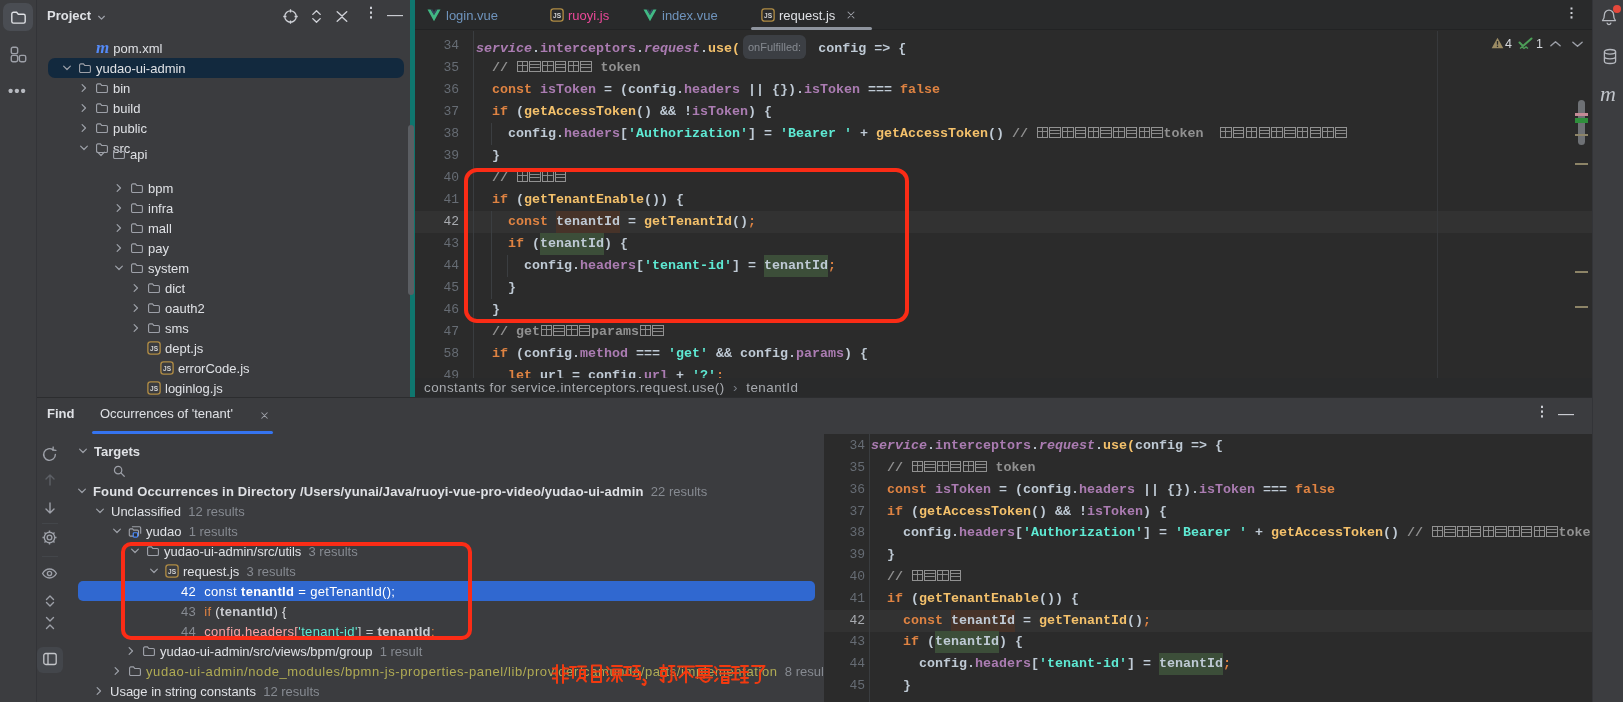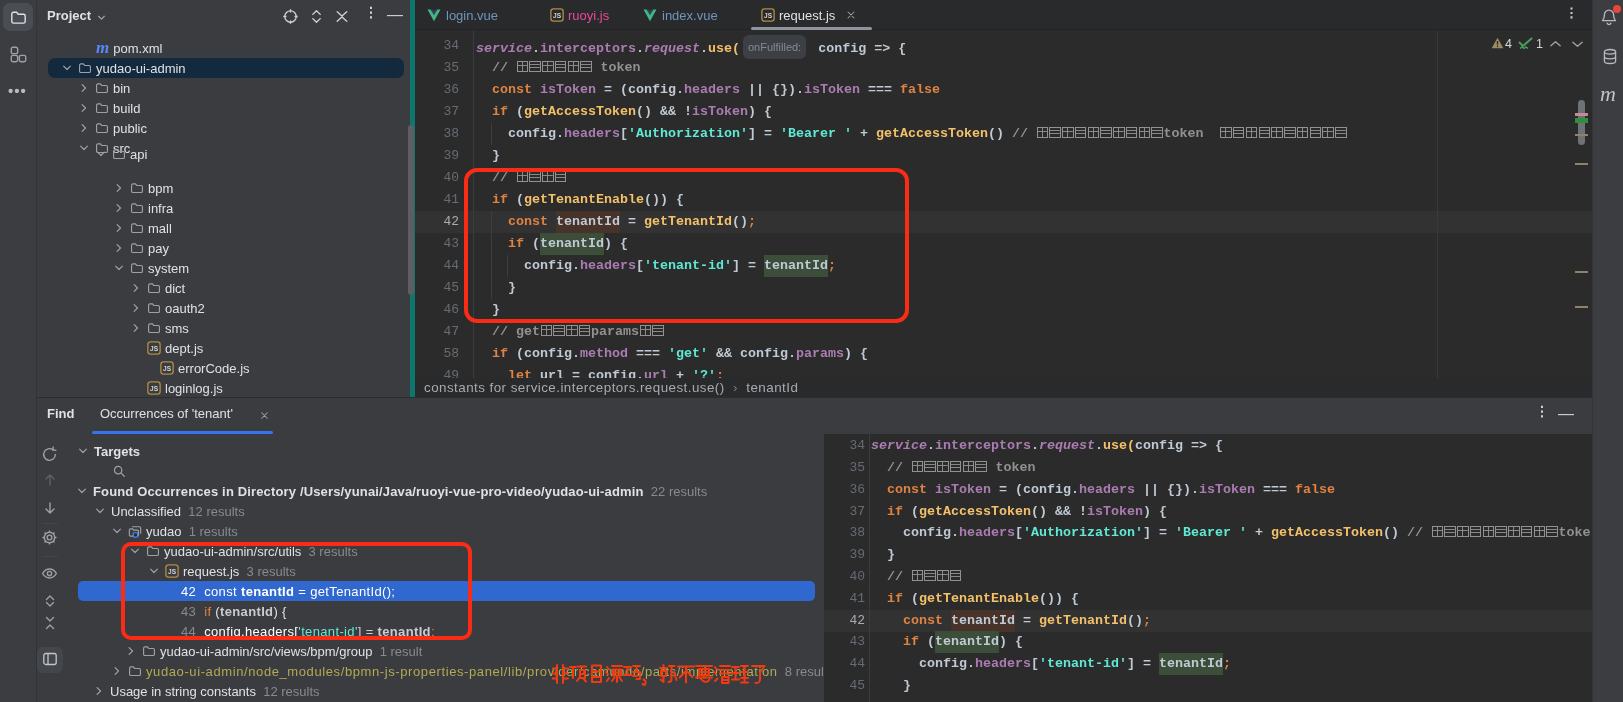--- a/index.html
+++ b/index.html
@@ -336,21 +336,21 @@
             <path class="fp" d="M1.8 4.8c0-.8.6-1.5 1.4-1.5h3l1.5 1.8h5.1c.8 0 1.4.7 1.4 1.5v5c0 .8-.6 1.5-1.4 1.5H3.2c-.8 0-1.4-.7-1.4-1.5z"></path>
           </svg>yudao-ui-admin/src/utils<span class="cnt">  3 results</span></div>
   <div class="trow" style="left:111px;top:127px"><svg class="cD" width="12" height="12" viewBox="0 0 16 16">
             <path class="st" d="M3.5 5.5L8 10l4.5-4.5"></path>
           </svg><svg class="fo" width="14" height="14" viewBox="0 0 16 16">
             <rect x="1" y="1" width="14" height="14" rx="3" fill="none" stroke="#b08c44" stroke-width="1.5"></rect>
             <text x="8" y="11.5" font-size="7.5" font-weight="bold" fill="#d5d5d5" text-anchor="middle">JS</text>
           </svg>request.js<span class="cnt">  3 results</span></div>
   <div class="trow" style="left:144px;top:147px;color:#fff;letter-spacing:.35px"><span style="margin-right:8px">42</span>const <b>tenantId</b> = getTenantId();</div>
   <div class="trow" style="left:144px;top:167px;letter-spacing:.35px"><span style="color:#868a91;margin-right:8px">43</span><span class="k">if</span>&nbsp;(<b style="color:#c9cbd0">tenantId</b>) {</div>
-  <div class="trow" style="left:144px;top:187px;letter-spacing:.35px"><span style="color:#868a91;margin-right:8px">44</span><span style="color:#ffffff">config.headers[</span><span class="s">'tenant-id'</span><span style="color:#c9cbd0">] = <b>tenantId</b></span><span class="k">;</span></div>
+  <div class="trow" style="left:144px;top:187px;letter-spacing:.35px"><span style="color:#868a91;margin-right:8px">44</span><span style="color:#fca5a5">config.headers[</span><span class="s">'tenant-id'</span><span style="color:#c9cbd0">] = <b>tenantId</b></span><span class="k">;</span></div>
   <div class="trow" style="left:88px;top:207px"><svg class="cR" width="12" height="12" viewBox="0 0 16 16">
             <path class="st" d="M5.5 3.5L10 8l-4.5 4.5"></path>
           </svg><svg class="fo" width="14" height="14" viewBox="0 0 16 16">
             <path class="fp" d="M1.8 4.8c0-.8.6-1.5 1.4-1.5h3l1.5 1.8h5.1c.8 0 1.4.7 1.4 1.5v5c0 .8-.6 1.5-1.4 1.5H3.2c-.8 0-1.4-.7-1.4-1.5z"></path>
           </svg>yudao-ui-admin/src/views/bpm/group<span class="cnt">  1 result</span></div>
   <div class="trow" style="left:74px;top:227px"><svg class="cR" width="12" height="12" viewBox="0 0 16 16">
             <path class="st" d="M5.5 3.5L10 8l-4.5 4.5"></path>
           </svg><svg class="fo" width="14" height="14" viewBox="0 0 16 16">
             <path class="fp" d="M1.8 4.8c0-.8.6-1.5 1.4-1.5h3l1.5 1.8h5.1c.8 0 1.4.7 1.4 1.5v5c0 .8-.6 1.5-1.4 1.5H3.2c-.8 0-1.4-.7-1.4-1.5z"></path>
           </svg><span style="color:#b0ab54;letter-spacing:.6px">yudao-ui-admin/node_modules/bpmn-js-properties-panel/lib/provider/camunda/parts/implementation</span><span class="cnt">  8 results</span></div>

